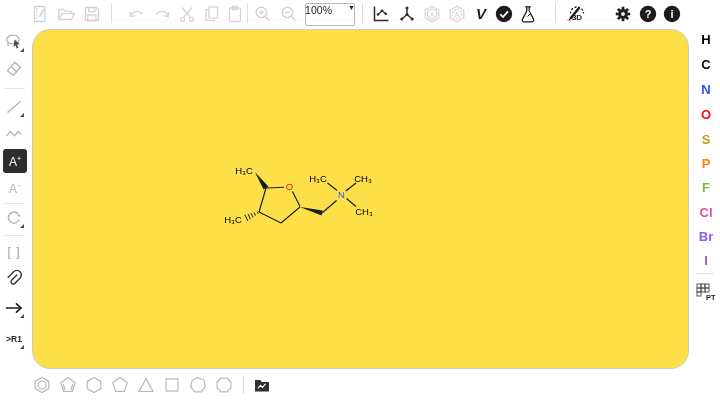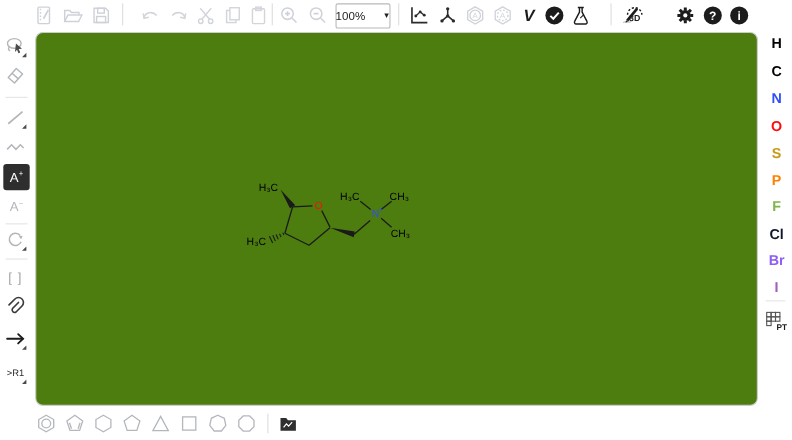--- a/index.html
+++ b/index.html
@@ -3,29 +3,29 @@
 <meta charset="utf-8">
 <style>
   html,body{margin:0;padding:0}
   body{width:720px;height:400px;background:#fff;font-family:"Liberation Sans","DejaVu Sans",sans-serif;overflow:hidden}
   .stage{position:relative;width:720px;height:400px;background:#fff}
   .btn{position:absolute;width:22px;height:22px;display:flex;align-items:center;justify-content:center;border-radius:3px;box-sizing:border-box}
   .btn svg{display:block}
   .vdiv{position:absolute;width:1px;background:#ddd}
   .hdiv{position:absolute;height:1px;background:#e4e4e4}
   .flyout::after{content:"";position:absolute;right:1px;bottom:1px;width:0;height:0;border-left:4px solid transparent;border-bottom:4px solid #4a4a4a}
-  .canvas{position:absolute;left:32px;top:29px;width:655px;height:338px;border:1px solid #ccc;border-radius:7px;background:#4d7c0f}
-  .zoombox{position:absolute;left:305px;top:3px;width:48px;height:21px;border:1px solid #b9b9b9;border-radius:2px;display:flex;align-items:center;justify-content:center;gap:16px;font-size:10.5px;color:#222;background:#fff}
+  .canvas{position:absolute;left:32px;top:29px;width:655px;height:338px;border:1px solid #ccc;border-radius:18px;background:#fde047}
+  .zoombox{position:absolute;left:305px;top:3px;width:48px;height:21px;border:1px solid #b9b9b9;border-radius:2px;display:flex;align-items:flex-start;justify-content:center;gap:16px;font-size:10.5px;color:#222;background:#fff}
   .caret{font-size:7px;color:#222}
   .elem{position:absolute;left:693px;width:26px;height:20px;display:flex;align-items:center;justify-content:center;font-size:13px;font-weight:bold}
   .chargebtn{font-size:12px;line-height:1}
   .chargebtn sup{font-size:7px}
   .sel{background:#2e2e2e;color:#fff}
   .sgroup-txt{font-size:12px;color:#a6a0a0;letter-spacing:1px}
-  .rgroup-txt{font-size:8.5px;font-weight:normal;color:#2b2b2b}
+  .rgroup-txt{font-size:8.5px;font-weight:bold;color:#2b2b2b}
   .mol-label{font-size:9.5px;font-family:"Liberation Sans","DejaVu Sans",sans-serif}
 </style>
 </head>
 <body>
 
 <div class="stage">
 
   <div>
     <div class="btn" style="left:29px;top:3px">
       <svg width="20" height="20" viewBox="0 0 20 20">
@@ -317,21 +317,21 @@
     <div class="elem" style="top:129px">
         <span style="color: rgb(201, 154, 25);">S</span>
       </div>
     <div class="elem" style="top:153px">
         <span style="color: rgb(255, 128, 0);">P</span>
       </div>
     <div class="elem" style="top:177px">
         <span style="color: rgb(126, 181, 74);">F</span>
       </div>
     <div class="elem" style="top:202px">
-        <span style="color: #0f172a; text-align: right;">Cl</span>
+        <span style="color: #ec4899; text-align: right;">Cl</span>
       </div>
     <div class="elem" style="top:226px">
         <span style="color: #8b5cf6;">Br</span>
       </div>
     <div class="elem" style="top:250px">
         <span style="color: rgb(160, 95, 191);">I</span>
       </div>
     <div class="hdiv" style="left:696px;top:273px;width:18px"></div>
     <div class="btn" style="left:693px;top:280px;width:24px;height:24px">
       <svg width="22" height="22" viewBox="0 0 22 22">

